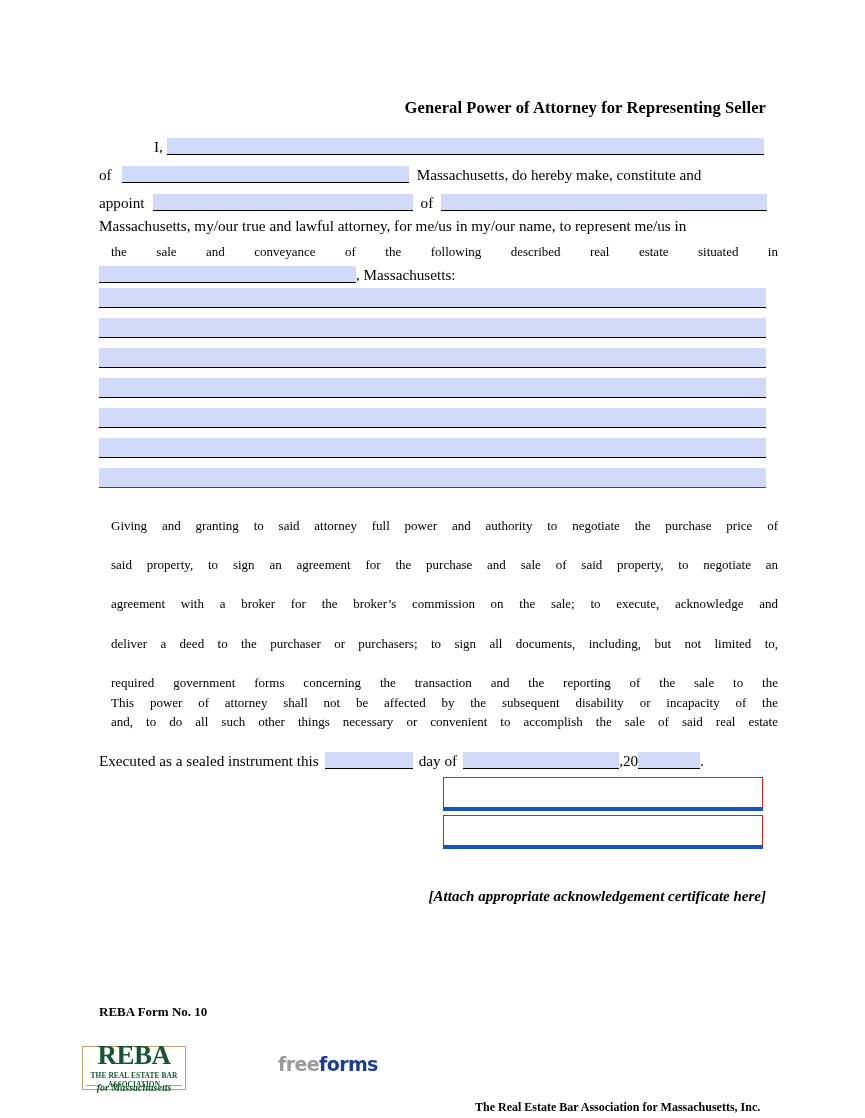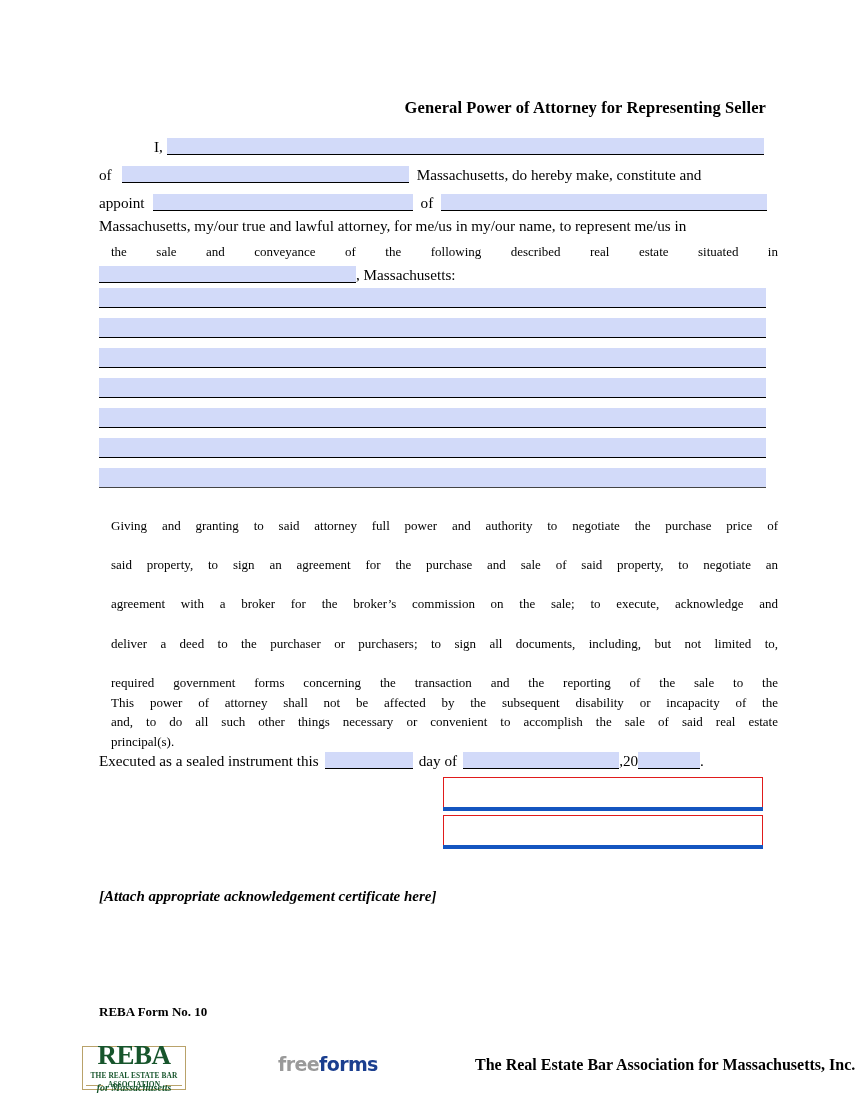--- a/index.html
+++ b/index.html
@@ -114,40 +114,40 @@
     bottom: -4px;
     height: 4px;
     background: #1455c0;
   }
 
   
   .attach-note {
     position: absolute;
     left: 0;
     width: 667px;
-    text-align: left;
+    text-align: right;
     font-style: italic;
     font-weight: bold;
     font-size: 15px;
   }
 
   
   .form-no {
     position: absolute;
     width: 667px;
     left: 0;
     font-size: 13px;
     font-weight: bold;
   }
   .assoc-line {
     position: absolute;
-    font-size: 16px;
+    font-size: 12px;
     font-weight: bold;
     left: 475px;
-    top: 1056px;
+    top: 1100px;
     white-space: nowrap;
   }
 
   
   .reba-logo {
     position: absolute;
     left: 74px;
     top: 1038px;
     width: 120px;
     height: 60px;
@@ -259,21 +259,20 @@
       <span>Giving and granting to said attorney full power and authority to negotiate the purchase price of</span>
       <span>said property, to sign an agreement for the purchase and sale of said property, to negotiate an</span>
       <span>agreement with a broker for the broker’s commission on the sale; to execute, acknowledge and</span>
       <span>deliver a deed to the purchaser or purchasers; to sign all documents, including, but not limited to,</span>
       <span>required government forms concerning the transaction and the reporting of the sale to the</span>
       <span>and, to do all such other things necessary or convenient to accomplish the sale of said real estate</span>
     </div>
 
     <div class="para para-forcejust" style="top:693px;">
       <span>This power of attorney shall not be affected by the subsequent disability or incapacity of the</span>
-      <span class="lastline">principal(s).</span>
     </div>
 
     <div class="row" style="top:752px;">
       <span class="lbl">Executed as a sealed instrument this</span><span class="field" style="width:88px;margin-left:6px;"></span><span class="lbl" style="margin-left:6px;">day of</span><span class="field" style="width:156px;margin-left:6px;"></span><span class="lbl">,20</span><span class="field" style="width:62px;"></span><span class="lbl">.</span>
     </div>
 
     <div class="attach-note" style="top:888px;">[Attach appropriate acknowledgement certificate here]</div>
 
     <div class="form-no" style="top:1004px;">REBA Form No. 10</div>
 

